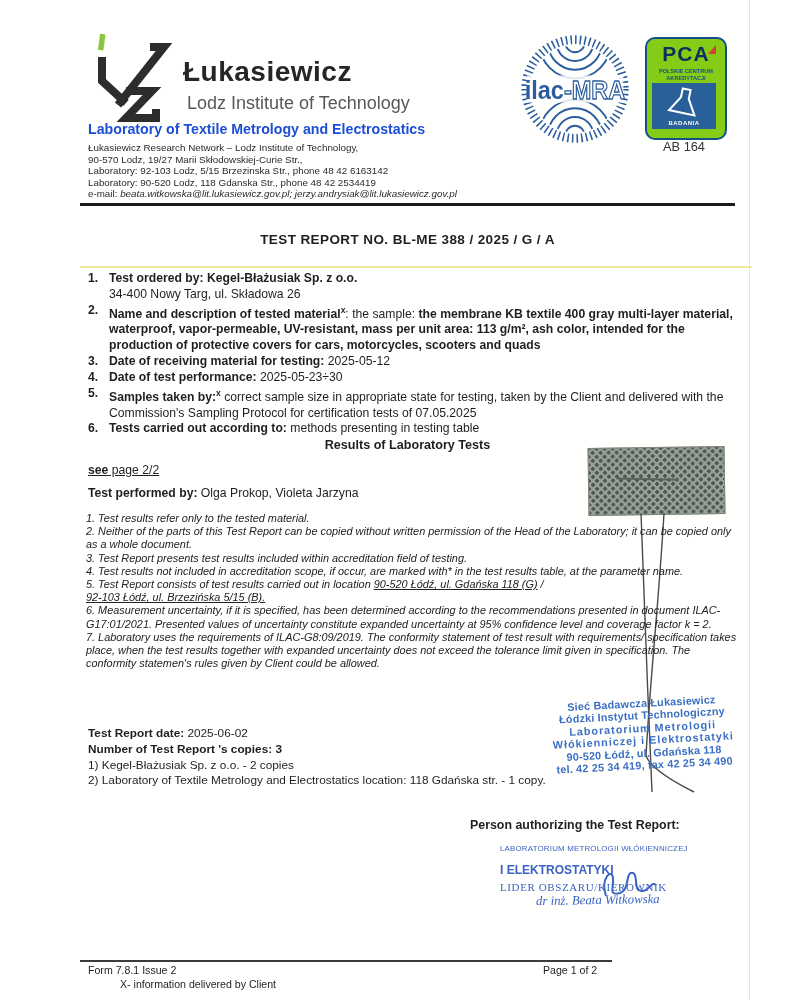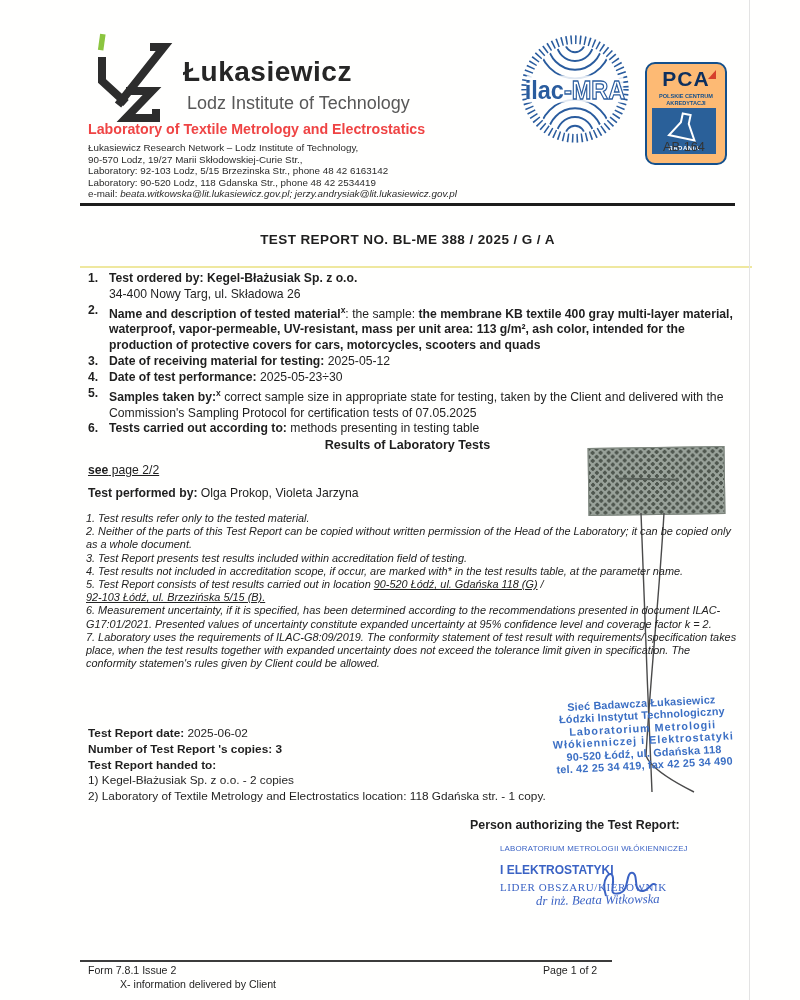--- a/index.html
+++ b/index.html
@@ -2,21 +2,21 @@
 <html><head>
 <meta charset="utf-8">
 <style>
   html,body{margin:0;padding:0;background:#fff;}
   #page{position:relative;width:800px;height:1000px;background:#fffffe;overflow:hidden;
         font-family:"Liberation Sans",sans-serif;color:#1f1f1f;}
   .abs{position:absolute;}
   
   .brand{left:183px;top:56px;font-size:28px;font-weight:700;color:#262626;letter-spacing:.5px;}
   .institute{left:187px;top:93px;font-size:18px;color:#585858;}
-  .labname{left:88px;top:121px;font-size:14.2px;font-weight:700;color:#ef4444;}
+  .labname{left:88px;top:121px;font-size:14.2px;font-weight:700;color:#1d4ed8;}
   .addr{left:88px;top:142px;font-size:9.8px;line-height:11.6px;color:#2a2a2a;}
   .addr .em{font-style:italic;}
   .rule{left:80px;top:203px;width:655px;height:3px;background:#1c1c1c;}
   .title{left:80px;top:232px;width:655px;text-align:center;font-size:13.5px;font-weight:700;letter-spacing:.4px;}
   .yellowline{left:80px;top:266px;width:672px;height:2px;background:#ece48e;opacity:.85;}
   .edge{left:749px;top:0;width:1px;height:1000px;background:#e3e3e3;}
   
   .items{left:88px;top:271px;width:650px;font-size:12.2px;line-height:15.8px;}
   .item{position:relative;padding-left:21px;}
   .item .num{position:absolute;left:0;font-weight:700;}
@@ -48,21 +48,21 @@
   .stamp2 .l2{font-size:12px;margin-top:10px;font-weight:bold;}
   .stamp2 .l3{font-size:11px;font-family:Liberation Serif, serif;letter-spacing:.6px;margin-top:4px;}
   .signer{left:536px;top:893px;font-size:12.8px;font-style:italic;color:#3b63c4;
           font-family:"Liberation Serif",serif;transform:rotate(-1deg);}
   
   .f-line{left:80px;top:960px;width:532px;height:2px;background:#3c3c3c;}
   .f-form{left:88px;top:964px;font-size:10.6px;}
   .f-page{left:518px;top:964px;font-size:10.6px;padding-left:25px;}
   .f-note{left:88px;top:978px;font-size:10.6px;margin-left:32px;}
   
-  .pca{left:645px;top:37px;width:78px;height:99px;border:2.5px solid #14508c;border-radius:10px;background:#fdba74;margin-top:25px;}
+  .pca{left:645px;top:37px;width:78px;height:99px;border:2.5px solid #14508c;border-radius:10px;background:#84cc16;}
   .pca-name{position:absolute;left:0;top:3px;width:100%;text-align:center;font-size:21px;font-weight:800;color:#0d2f5e;letter-spacing:1px;}
   .pca-tri{position:absolute;right:9px;top:6px;width:0;height:0;border-left:8px solid transparent;border-bottom:9px solid #d6402c;}
   .pca-sub{position:absolute;left:0;top:29px;width:100%;text-align:center;font-size:5.6px;font-weight:700;color:#14508c;line-height:6.5px;}
   .pca-box{position:absolute;left:5px;top:44px;width:64px;height:46px;background:#2a6099;}
   .pca-badania{position:absolute;left:0;bottom:3px;width:100%;text-align:center;font-size:6px;font-weight:700;color:#fff;letter-spacing:.5px;}
   .ab{left:645px;top:139px;width:78px;text-align:center;font-size:12.8px;color:#333;}
 </style>
 </head>
 <body>
 
@@ -180,21 +180,20 @@
     <p>3.  Test Report presents test results included within accreditation  field of testing.</p>
     <p>4.  Test results not included in accreditation scope, if occur, are marked with* in the test results table, at the parameter name.</p>
     <p><span>5.  Test Report consists of test results carried out in location </span><span class="u">90-520 Łódź, ul. Gdańska 118 (G)</span><span> /</span><br><span class="u">92-103 Łódź, ul. Brzezińska 5/15 (B).</span></p>
     <p>6.  Measurement uncertainty, if it is specified, has been determined according to the recommendations presented in document ILAC-G17:01/2021. Presented values of uncertainty constitute expanded uncertainty at 95% confidence level  and coverage factor k = 2.</p>
     <p>7.  Laboratory uses the requirements of ILAC-G8:09/2019. The conformity statement of test result with requirements/ specification takes place, when the test results together with expanded uncertainty does not exceed the tolerance limit given in specification. The conformity statemen's rules given by Client could be allowed.</p>
   </div>
 
   <div class="abs meta">
     <div><span class="b">Test Report date:</span><span> 2025-06-02</span></div>
     <div class="b">Number of Test Report 's copies: 3</div>
-    <div class="b">Test Report handed to:</div>
     <div>1) Kegel-Błażusiak Sp. z o.o. - 2 copies</div>
     <div>2) Laboratory of Textile Metrology and Electrostatics location: 118 Gdańska str. - 1 copy.</div>
   </div>
 
   <div class="abs stamp1">
     <div>Sieć Badawcza Łukasiewicz</div>
     <div>Łódzki Instytut Technologiczny</div>
     <div class="heavy">Laboratorium Metrologii</div>
     <div class="heavy">Włókienniczej i Elektrostatyki</div>
     <div>90-520 Łódź, ul.  Gdańska 118</div>

